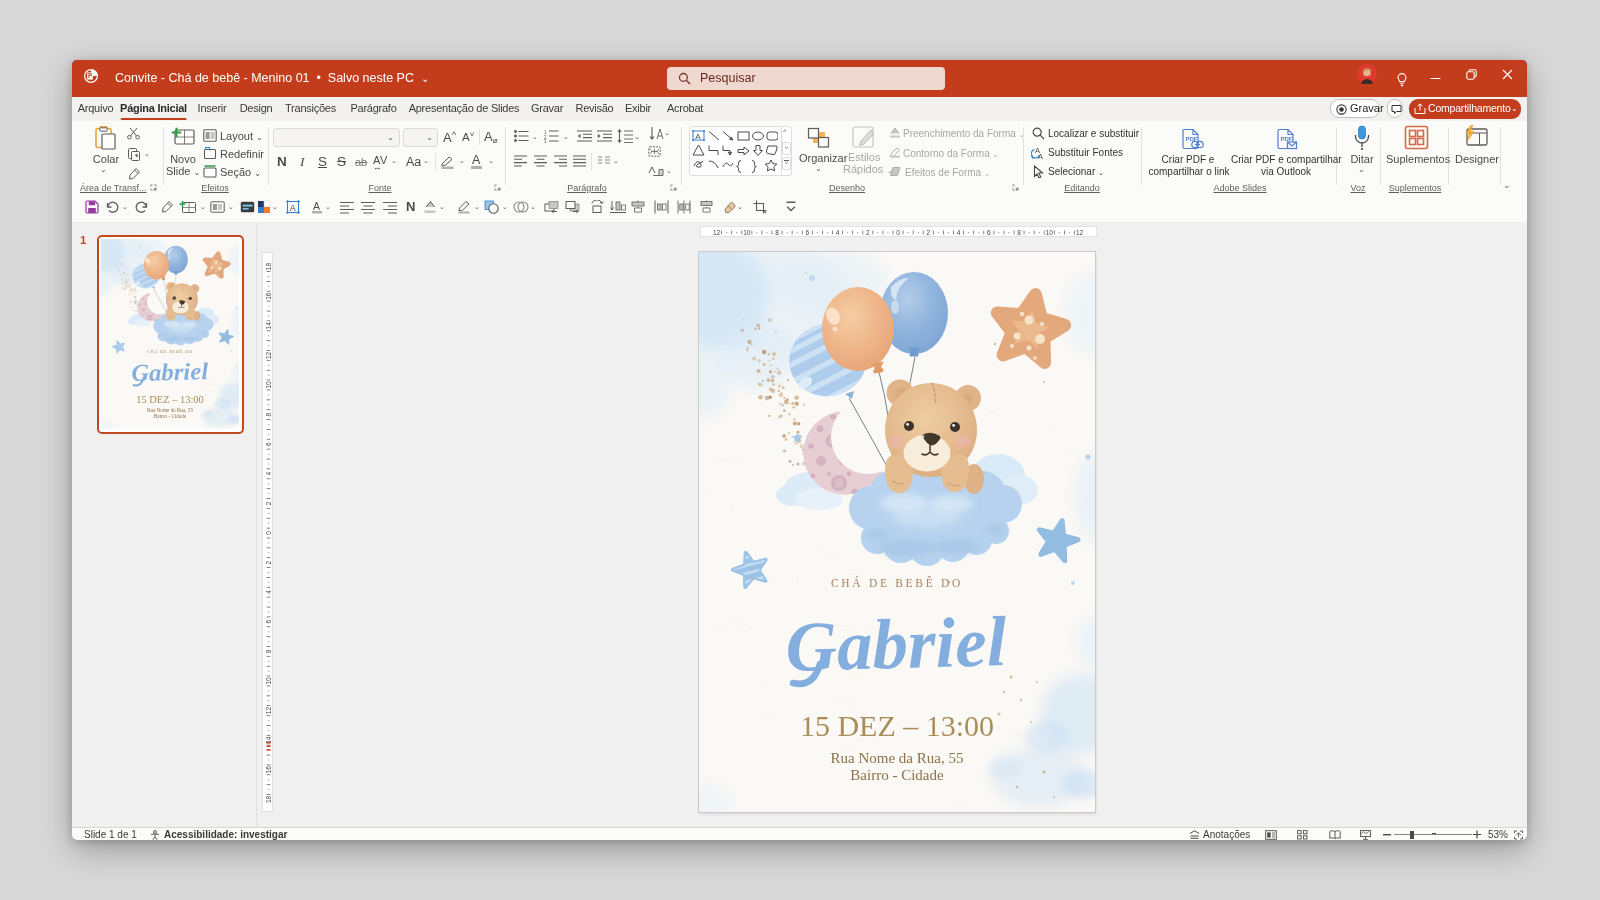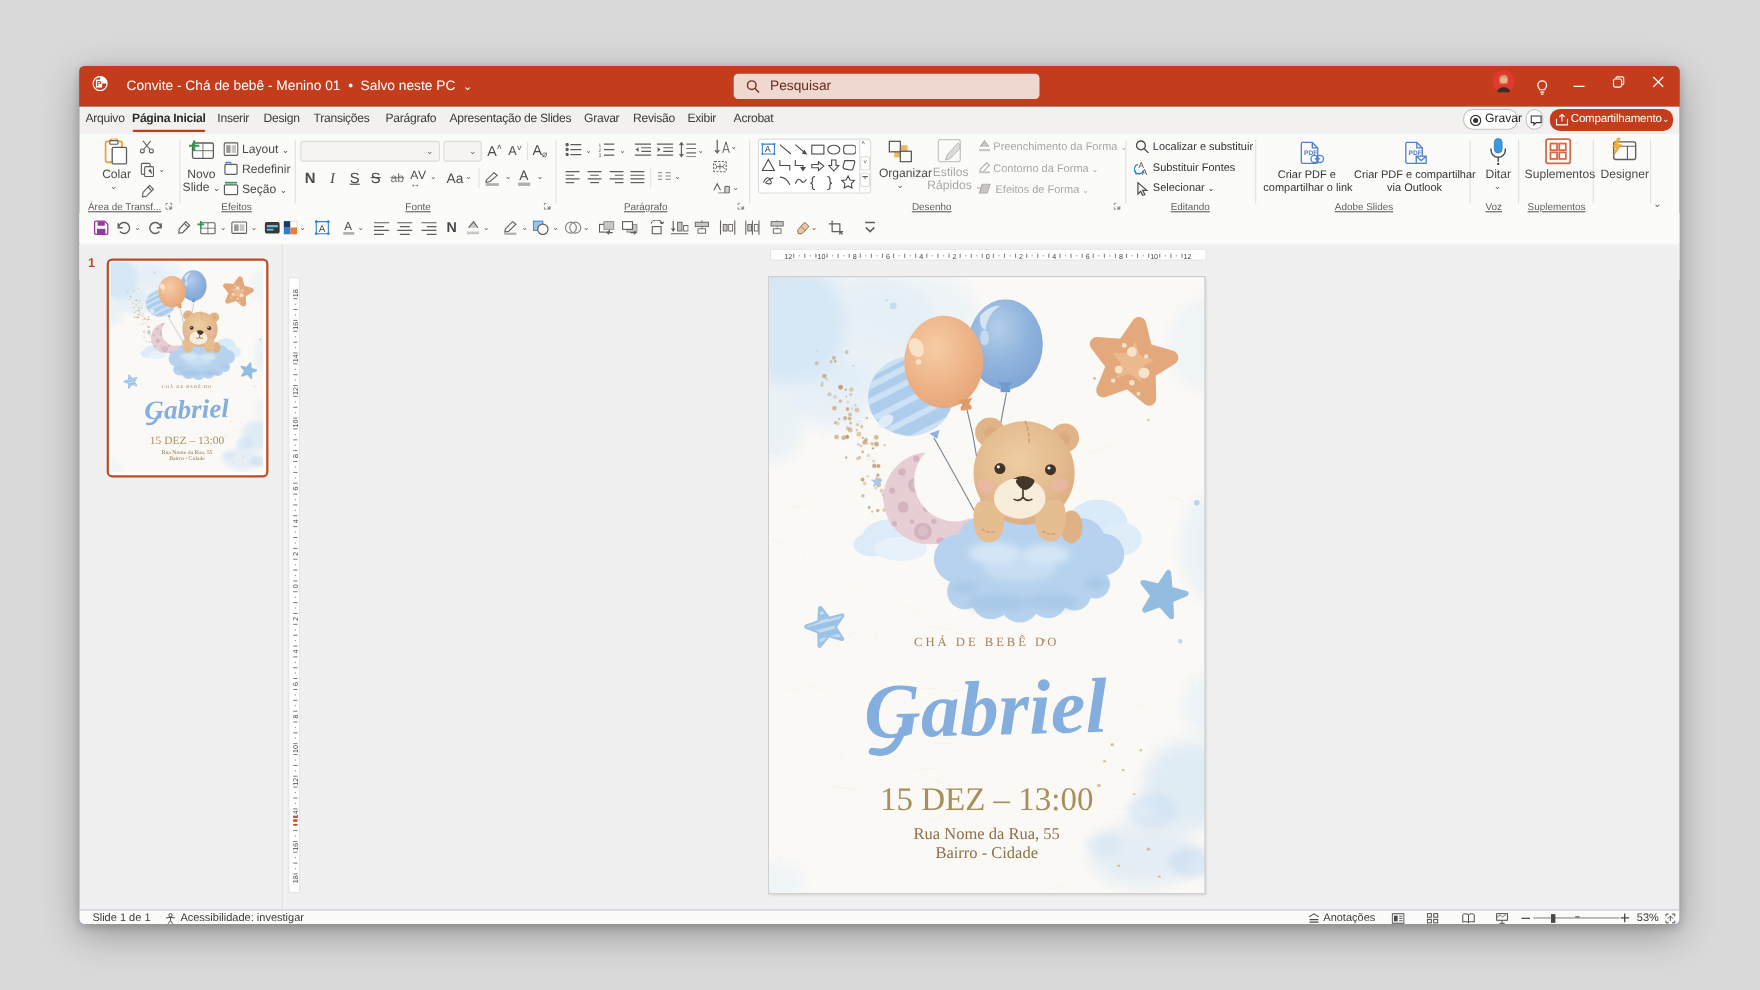--- a/index.html
+++ b/index.html
@@ -766,21 +766,21 @@
         </svg>
     </div>
   </div>
 
   <div class="statusbar" id="statusbar">
     <span class="sbi" style="left:12px">Slide 1 de 1</span>
     <svg class="sbi" style="left:78px;top:2px" width="10" height="10" viewBox="0 0 10 10" fill="none" stroke="#4a4a4a" stroke-width="0.9">
       <circle cx="5" cy="2" r="1.5"></circle>
         <path d="M1 4.5 Q5 3.4 9 4.5 M5 4.2 V7 M5 7 L2.8 9.8 M5 7 L7.2 9.8"></path>
     </svg>
-    <span class="sbi" style="left:92px;font-weight:normal">Acessibilidade: investigar</span>
+    <span class="sbi" style="left:92px;font-weight:bold">Acessibilidade: investigar</span>
     <svg class="sbi" style="left:1117px;top:2px" width="11" height="10" viewBox="0 0 11 10" stroke="#4a4a4a">
       <path d="M1 3.5 L5.5 0.8 L10 3.5" fill="none" stroke-width="1"></path>
         <path d="M1.5 6 h8 M1.5 8.3 h8" stroke-width="1.1"></path>
     </svg>
     <span class="sbi" style="left:1131px">Anotações</span>
     <svg class="sbi" style="left:1193px;top:1.5px" width="12" height="10" viewBox="0 0 12 10">
       <rect x="0.7" y="0.7" width="10.6" height="8.6" fill="none" stroke="#4a4a4a" stroke-width="0.9"></rect>
       <rect x="2.2" y="2.4" width="3.4" height="5.2" fill="#4a4a4a"></rect>
         <path d="M7 3 h3 M7 5 h3 M7 7 h3" stroke="#4a4a4a" stroke-width="0.8"></path>
     </svg>

